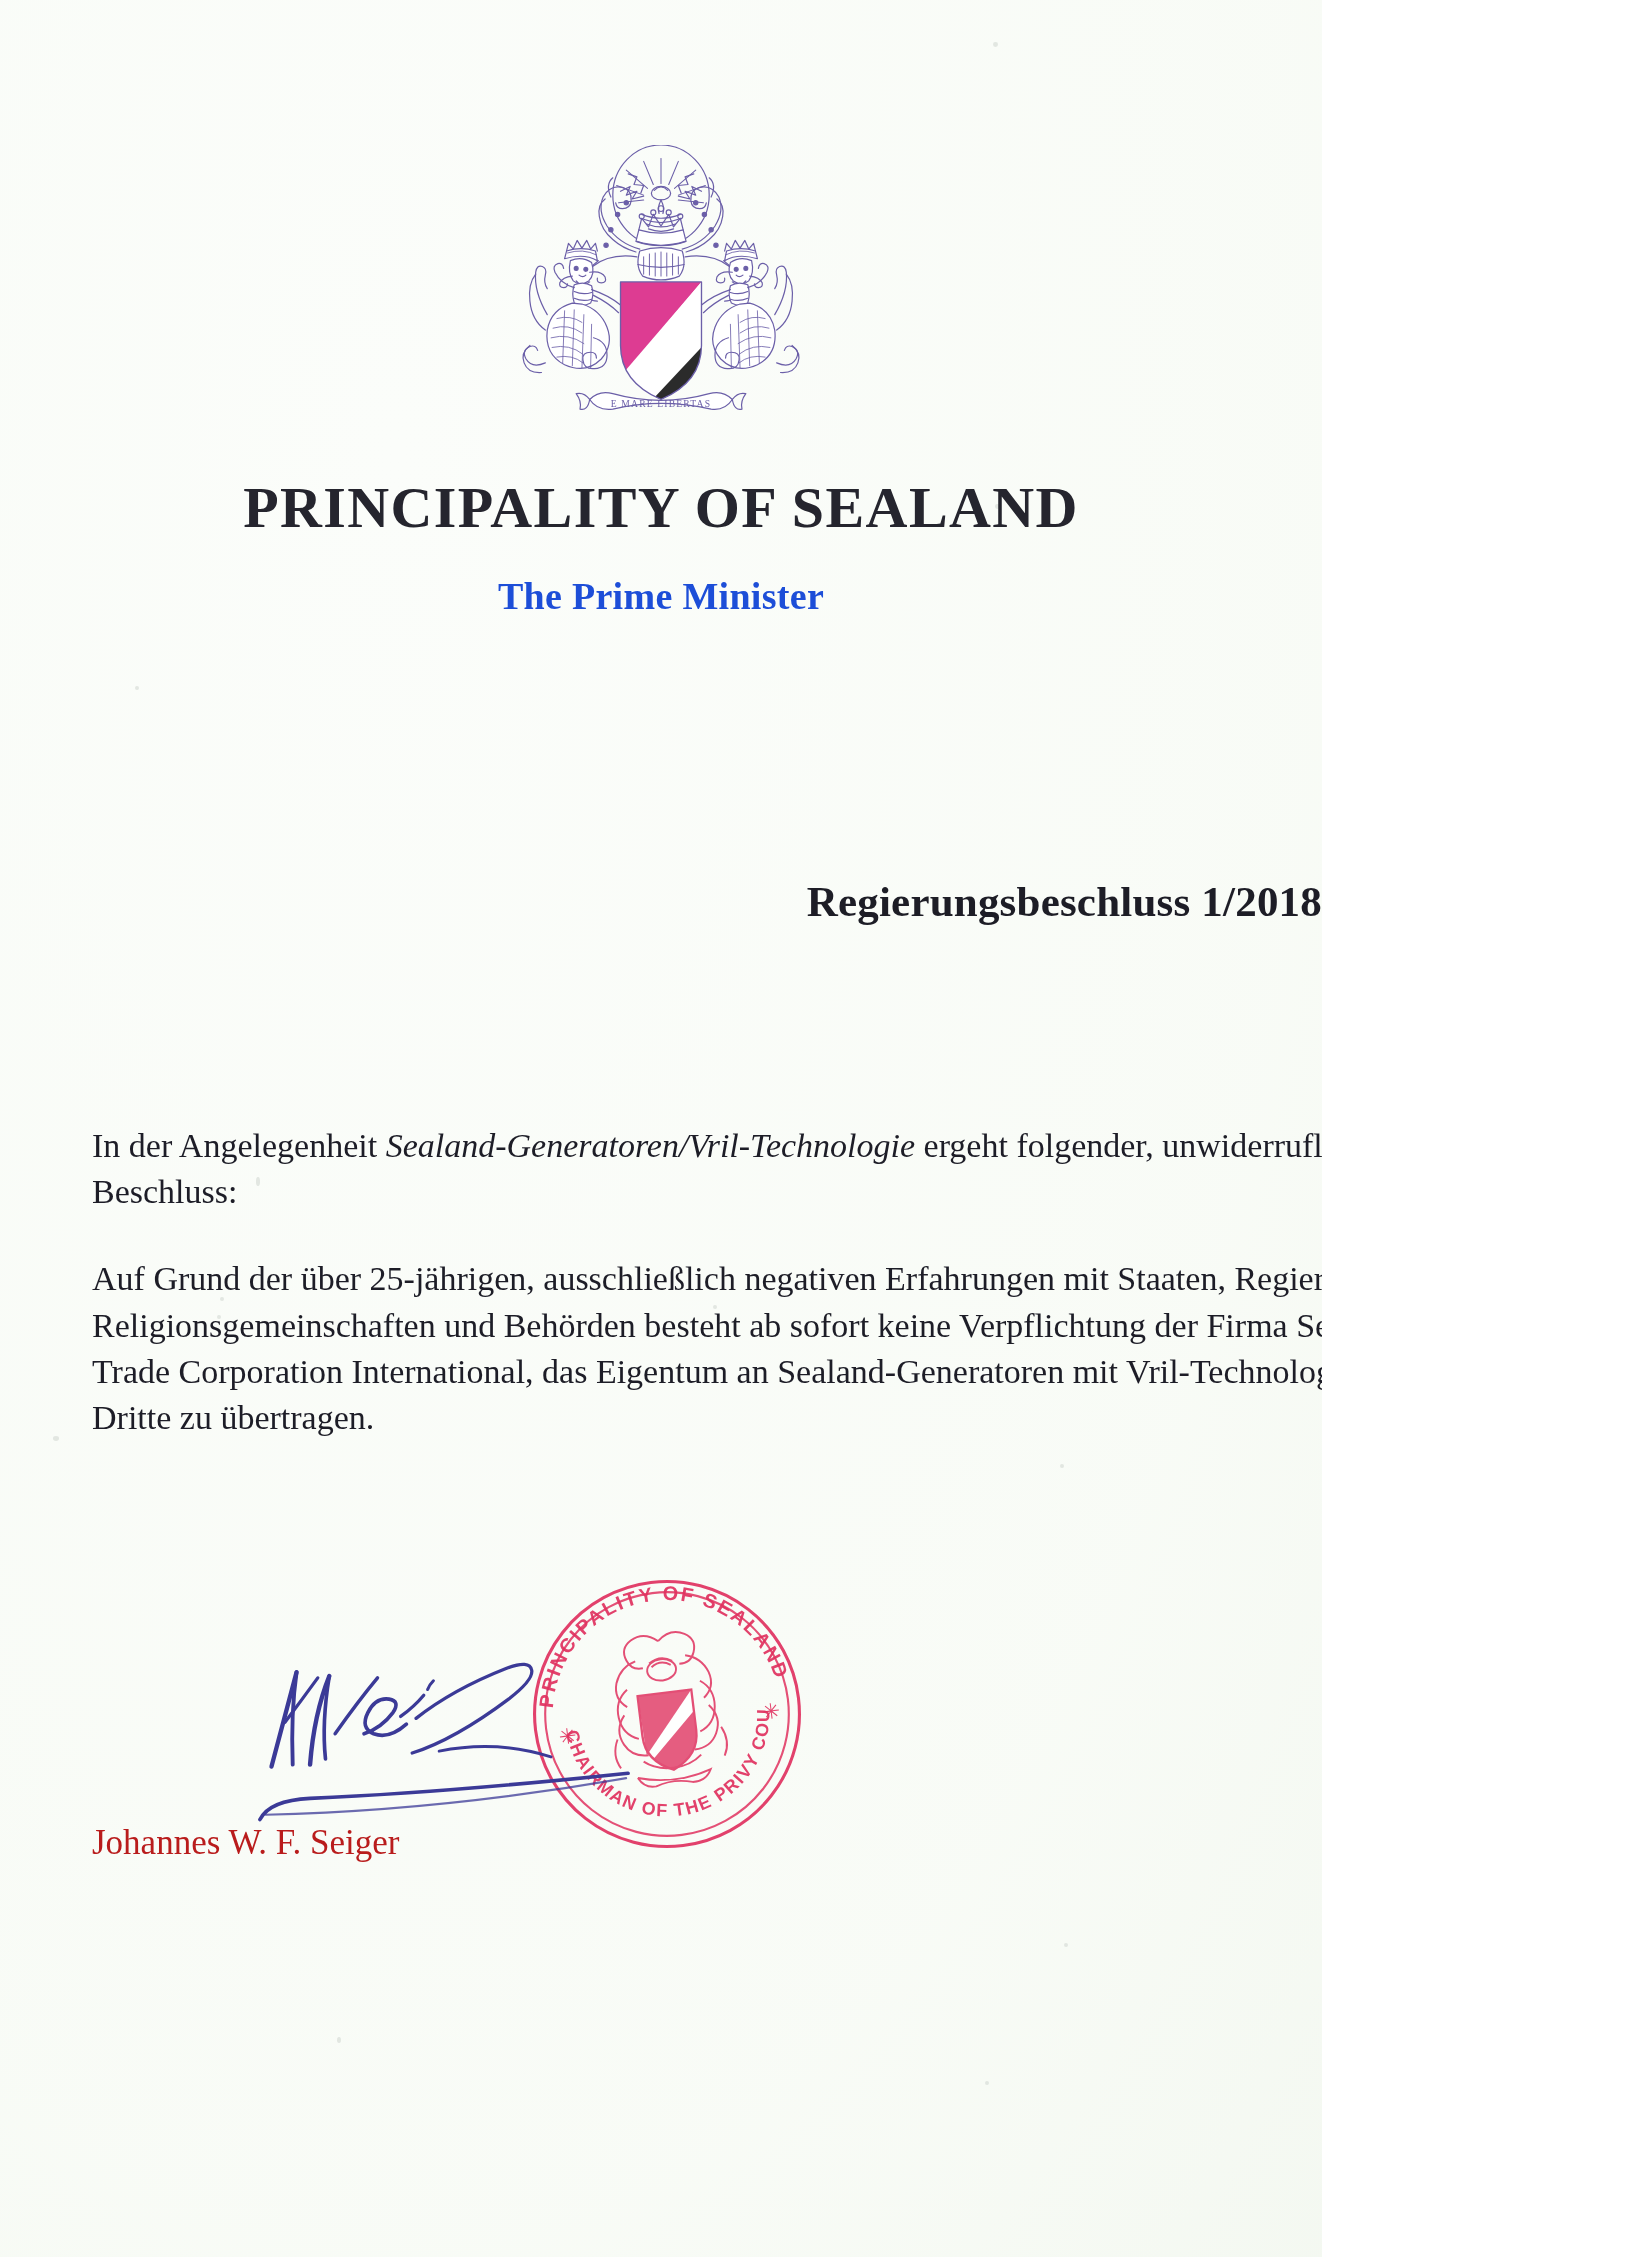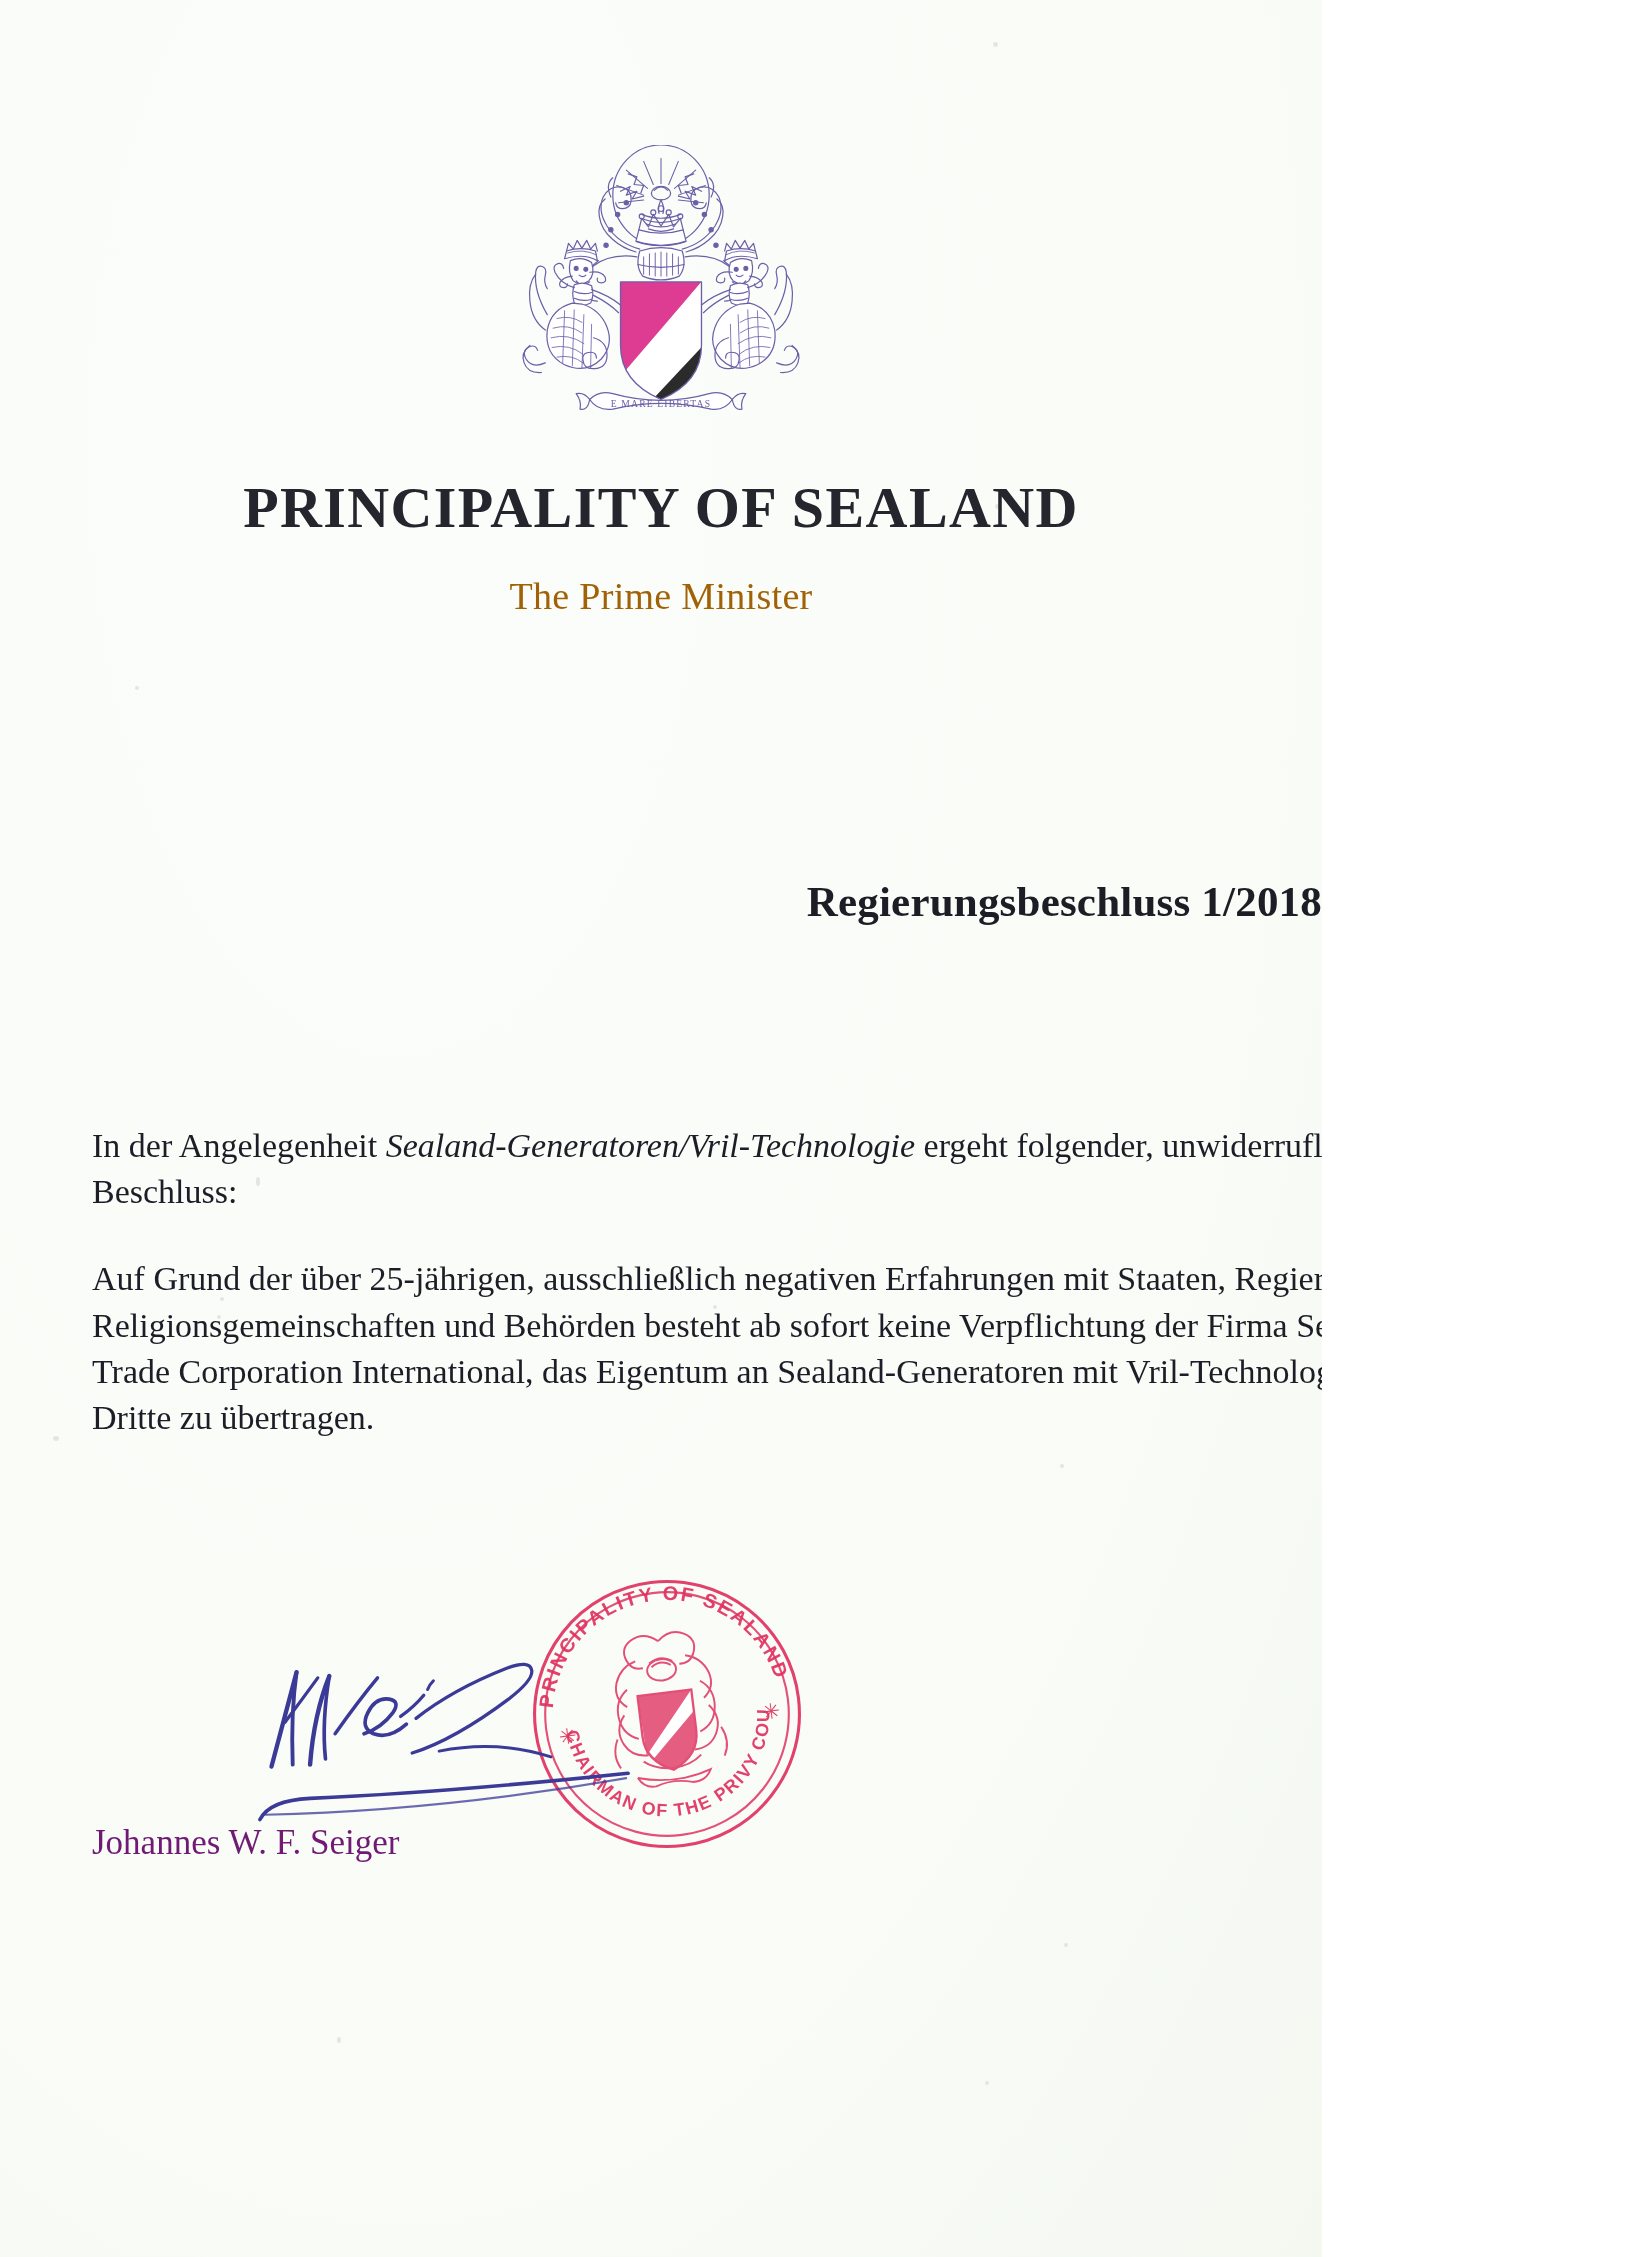--- a/index.html
+++ b/index.html
@@ -59,22 +59,22 @@
     letter-spacing: 1.4px;
     color: #25252e;
     margin: 0;
     line-height: 1.05;
     font-family: "Liberation Serif", "DejaVu Serif", serif;
   }
   .doc-subtitle {
     margin: 0;
     padding-top: 35px;
     font-size: 38px;
-    font-weight: normal;
-    color: #a16207;
+    font-weight: bold;
+    color: #1d4ed8;
     letter-spacing: 0.3px;
   }
 
   .resolution-title {
     position: absolute;
     left: 0;
     right: 0;
     top: 877px;
     text-align: right;
     font-size: 43px;
@@ -113,21 +113,21 @@
     top: 1622px;
     width: 502px;
     height: 212px;
   }
   .sign-name {
     position: absolute;
     left: 92px;
     top: 1820px;
     font-size: 35px;
     line-height: 1.32;
-    color: #701a75;
+    color: #b91c1c;
   }
   .sign-name div { white-space: nowrap; }
 </style>
 </head>
 <body>
 
 <div class="page">
 
   <div class="paper-tint"></div>
 

